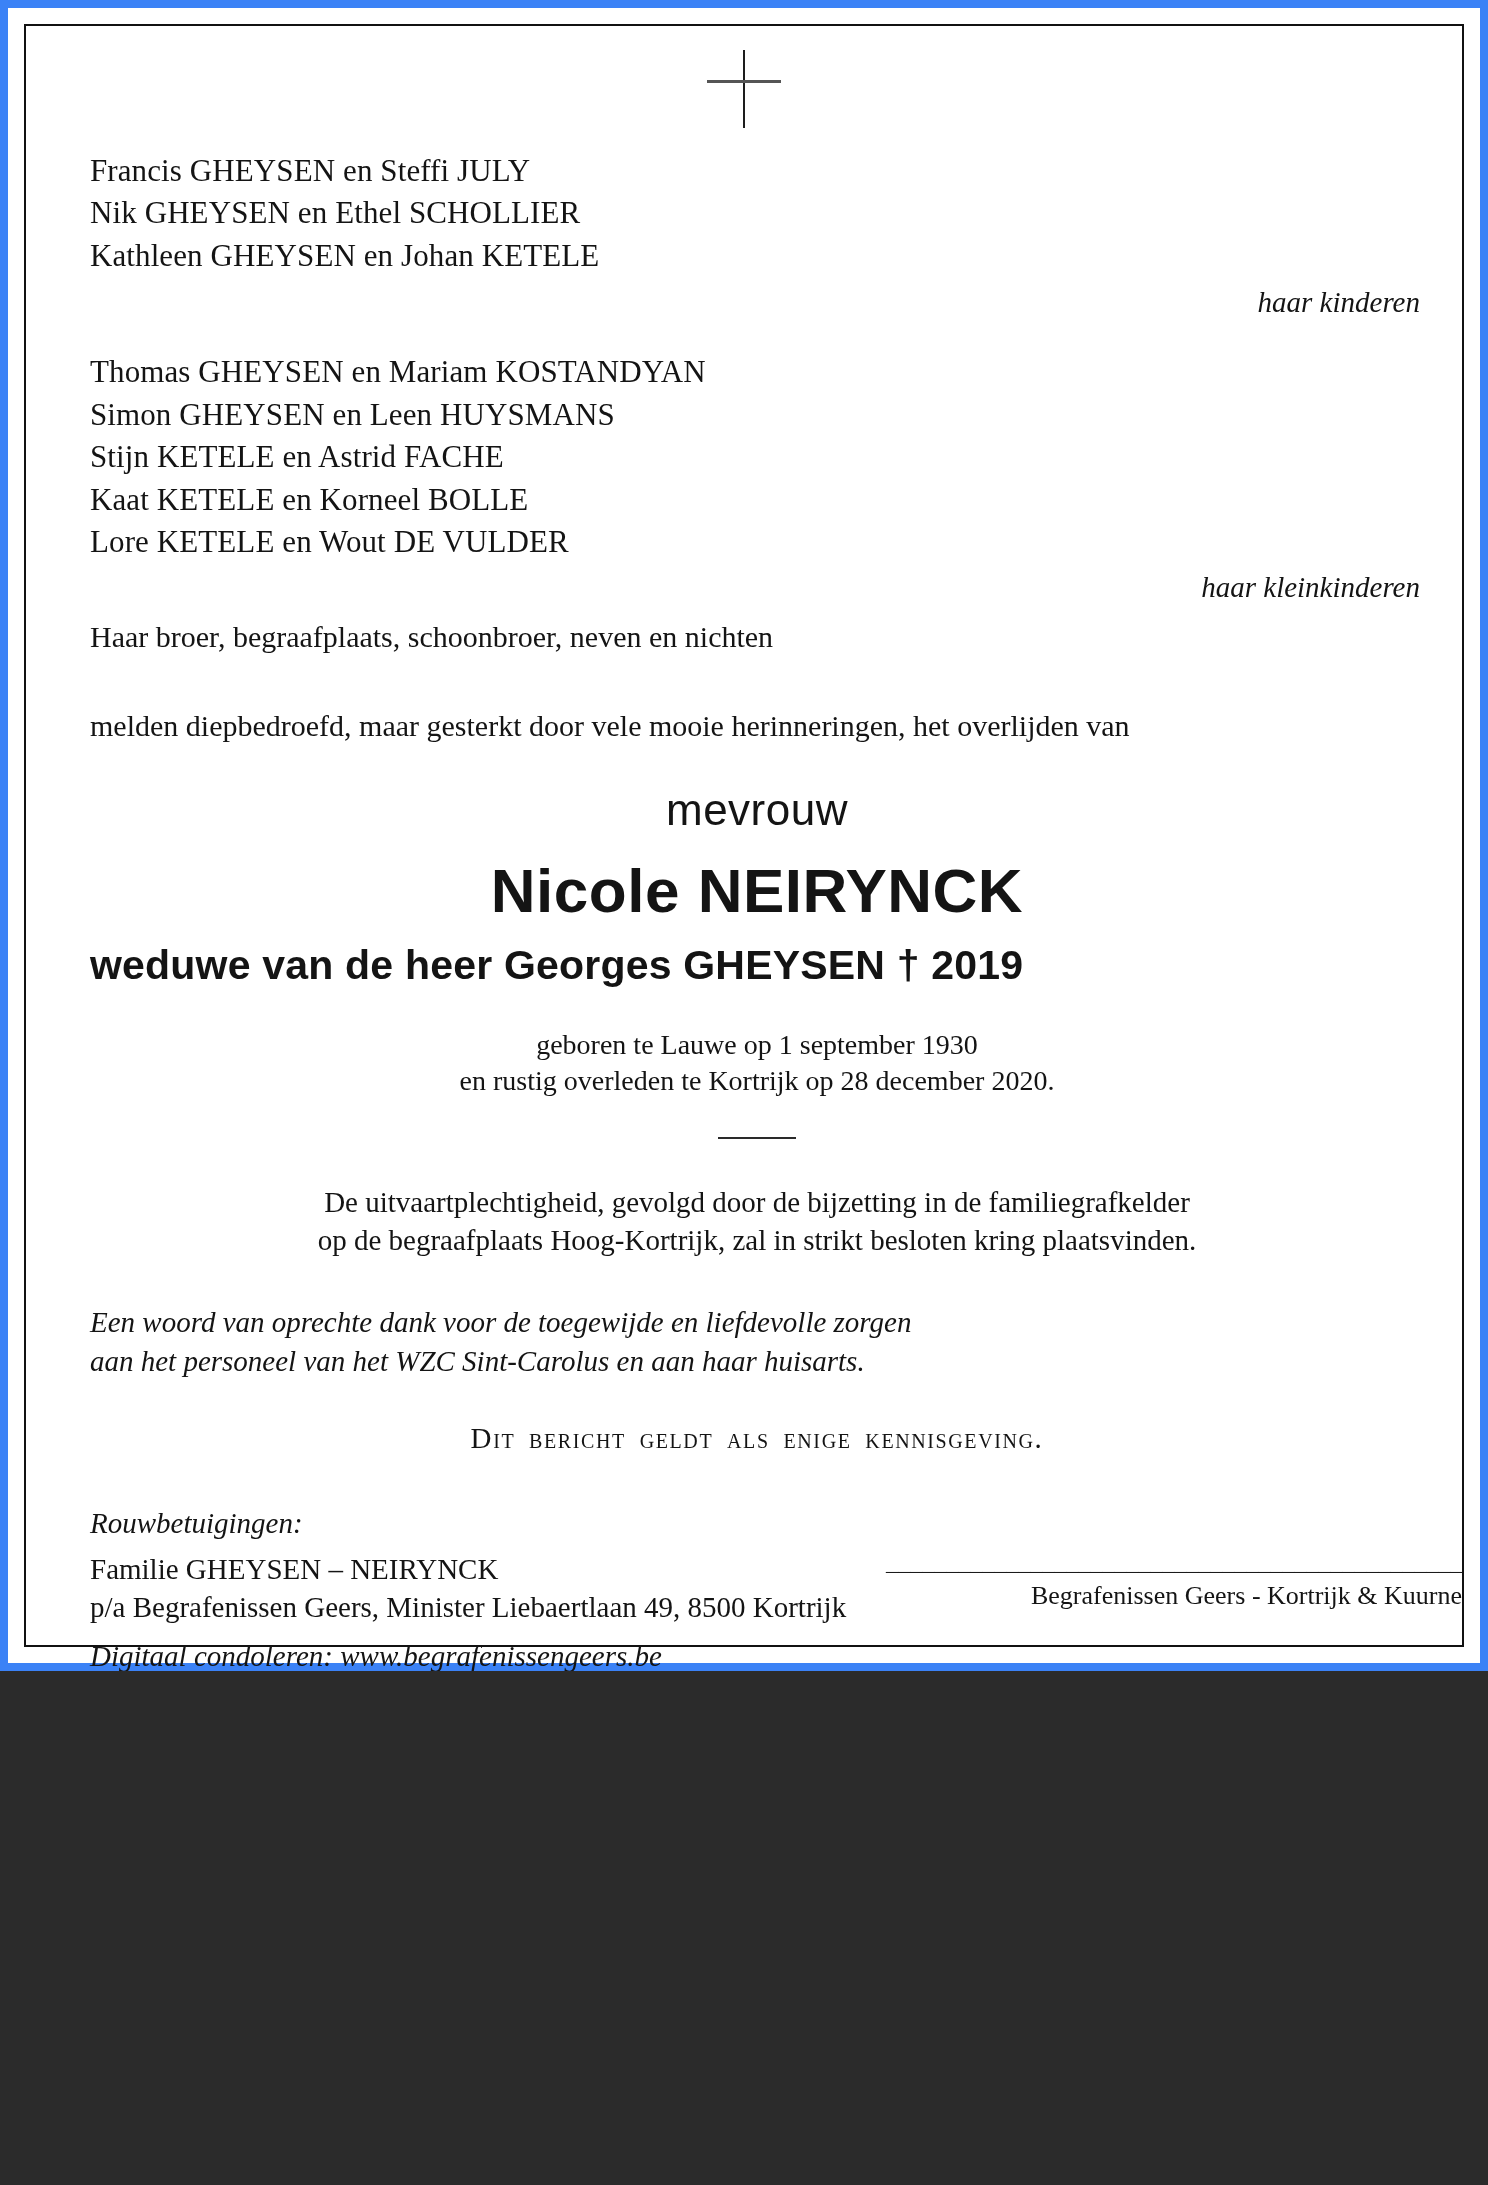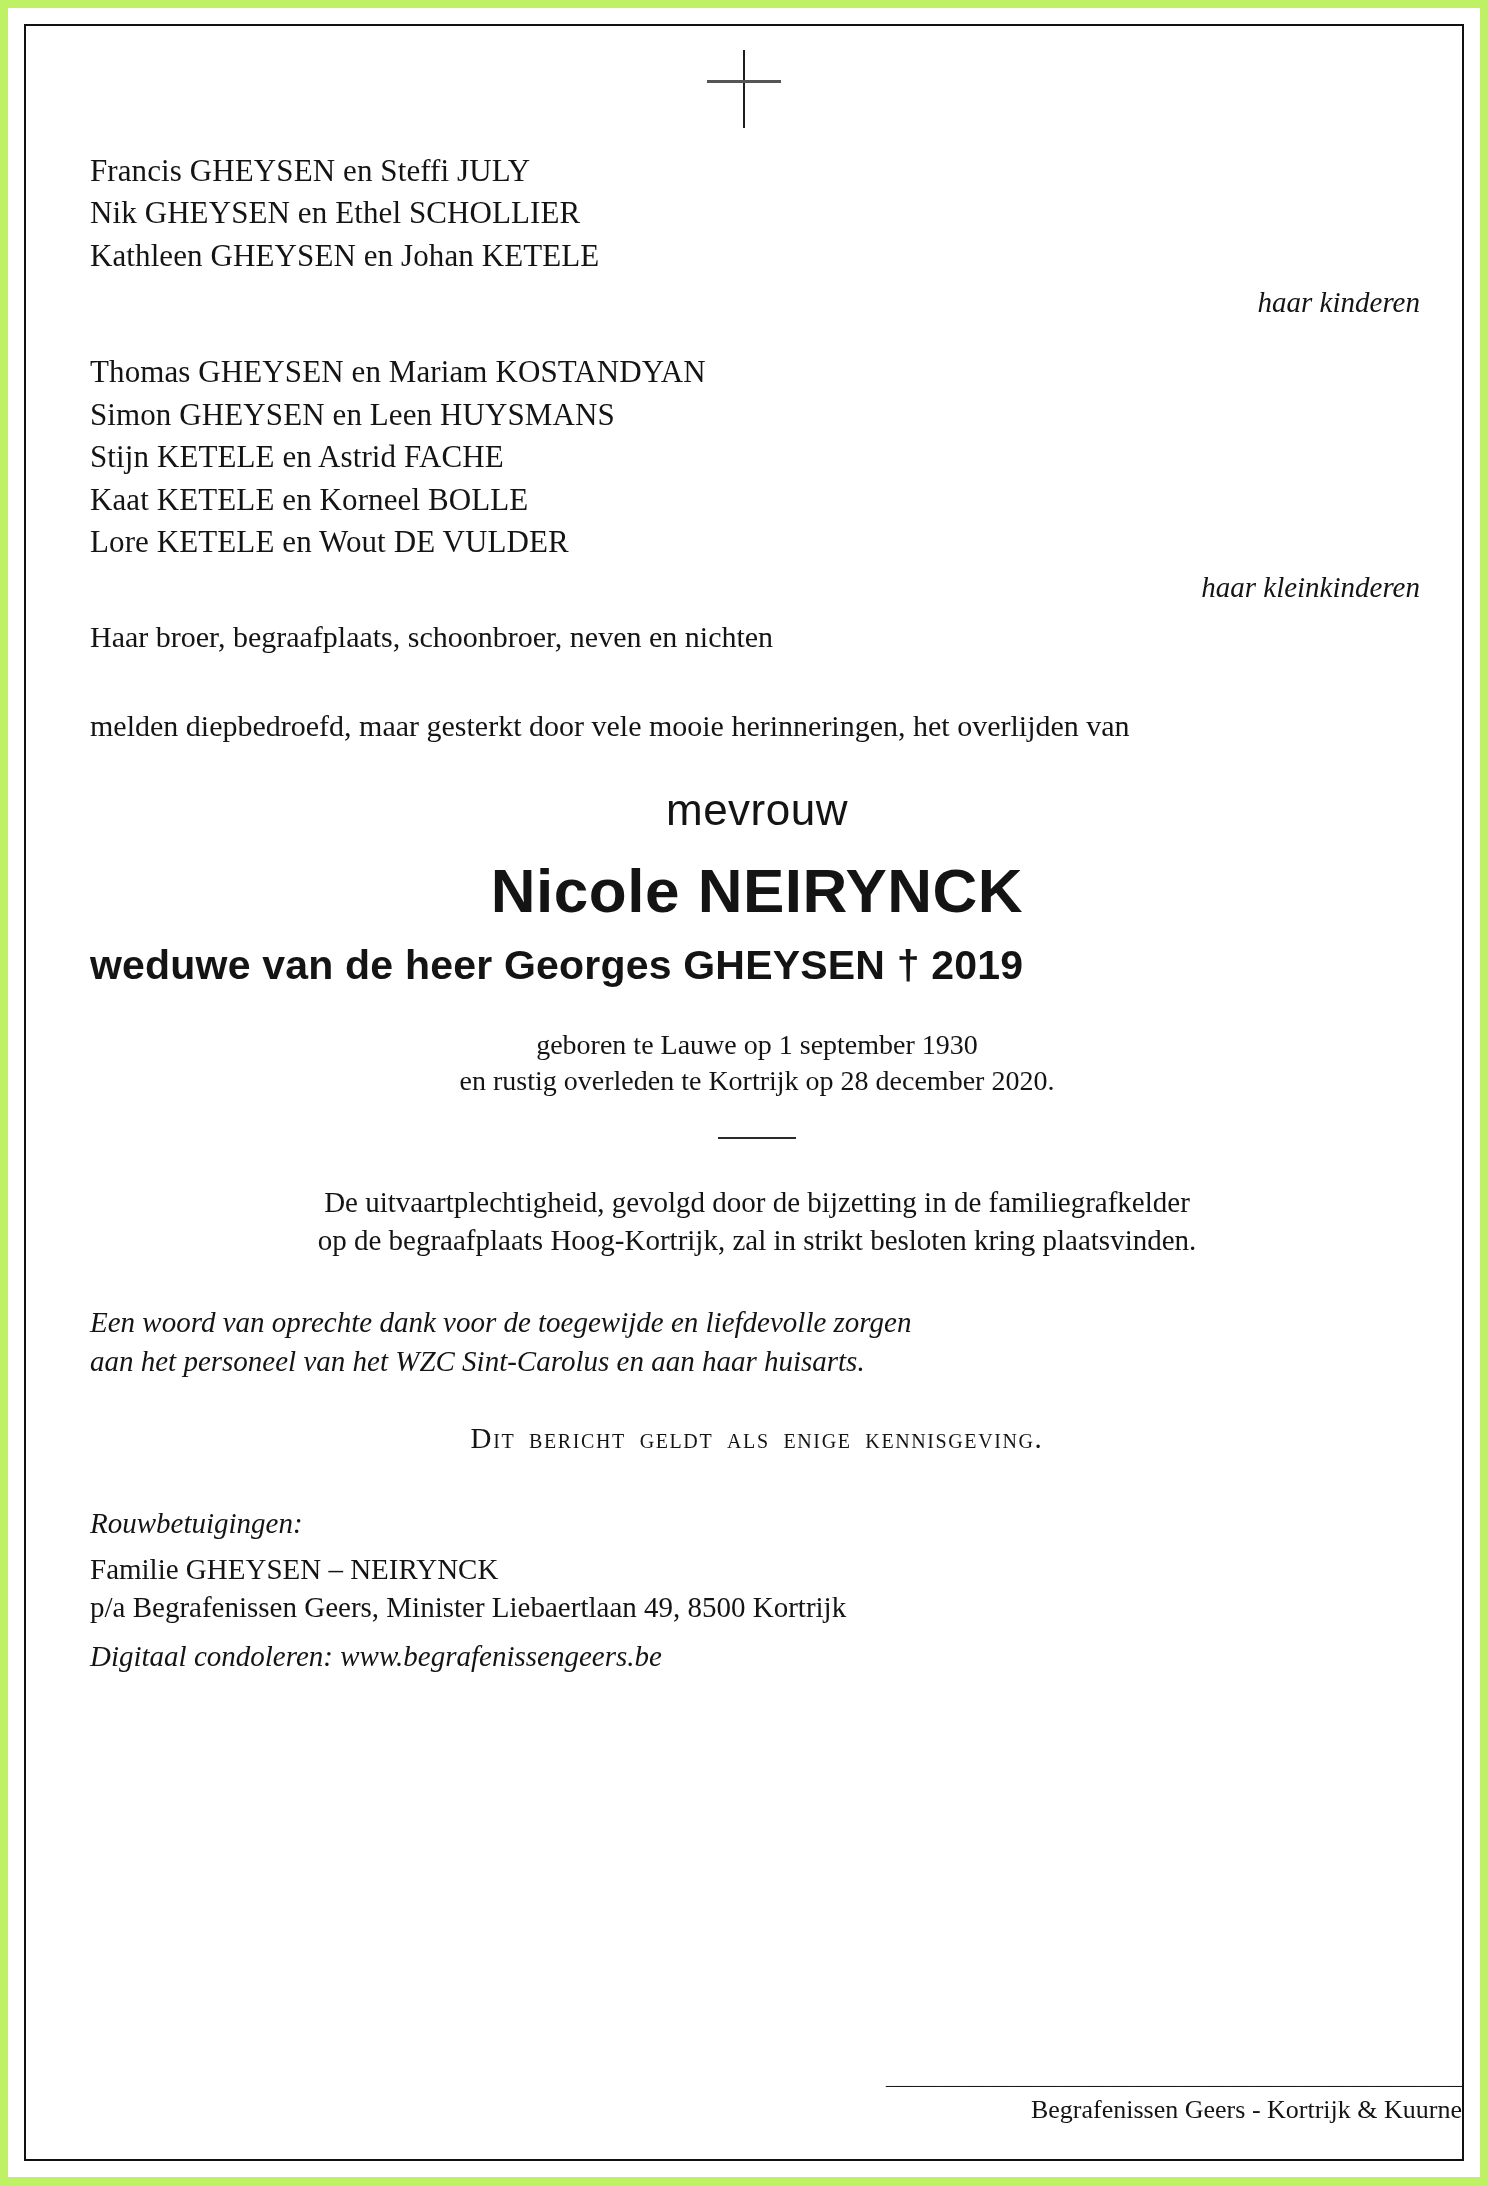--- a/index.html
+++ b/index.html
@@ -3,22 +3,22 @@
 <meta charset="utf-8">
 <style>
   html, body {
     margin: 0;
     padding: 0;
     background: #2b2b2b;
   }
   #card {
     position: relative;
     width: 1488px;
-    height: 2185px;
-    background: #bef264;
+    height: 1671px;
+    background: #3b82f6;
     box-sizing: border-box;
     overflow: hidden;
   }
   
   .frame-outer {
     position: absolute;
     left: 8px;
     top: 8px;
     right: 8px;
     bottom: 8px;

